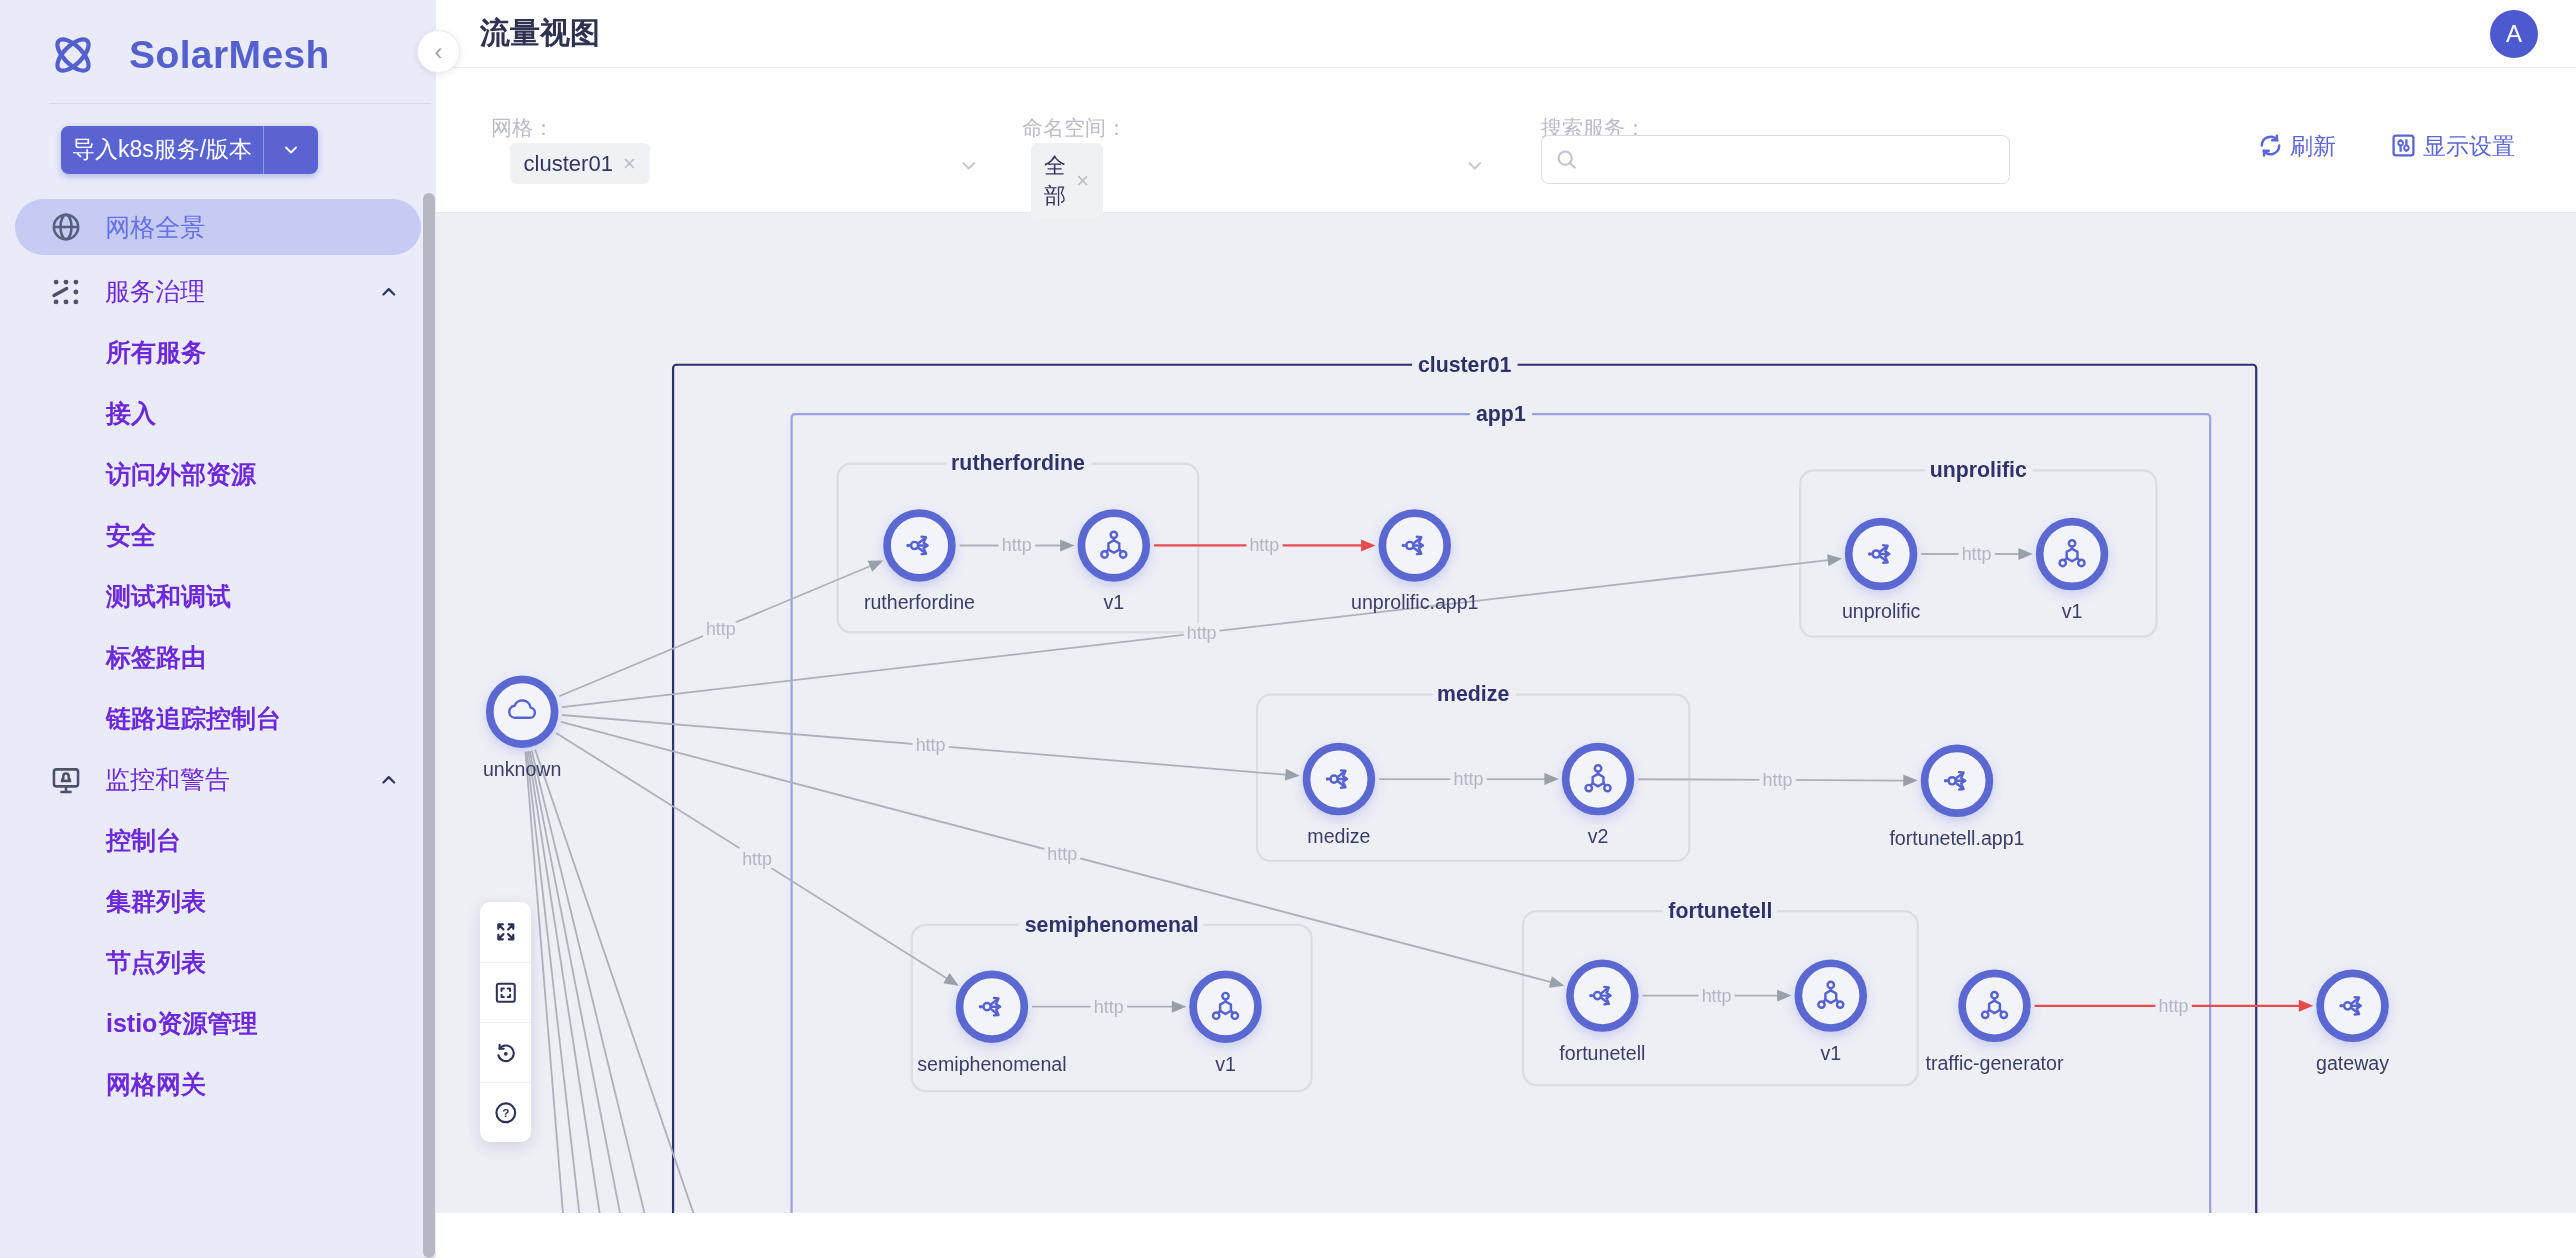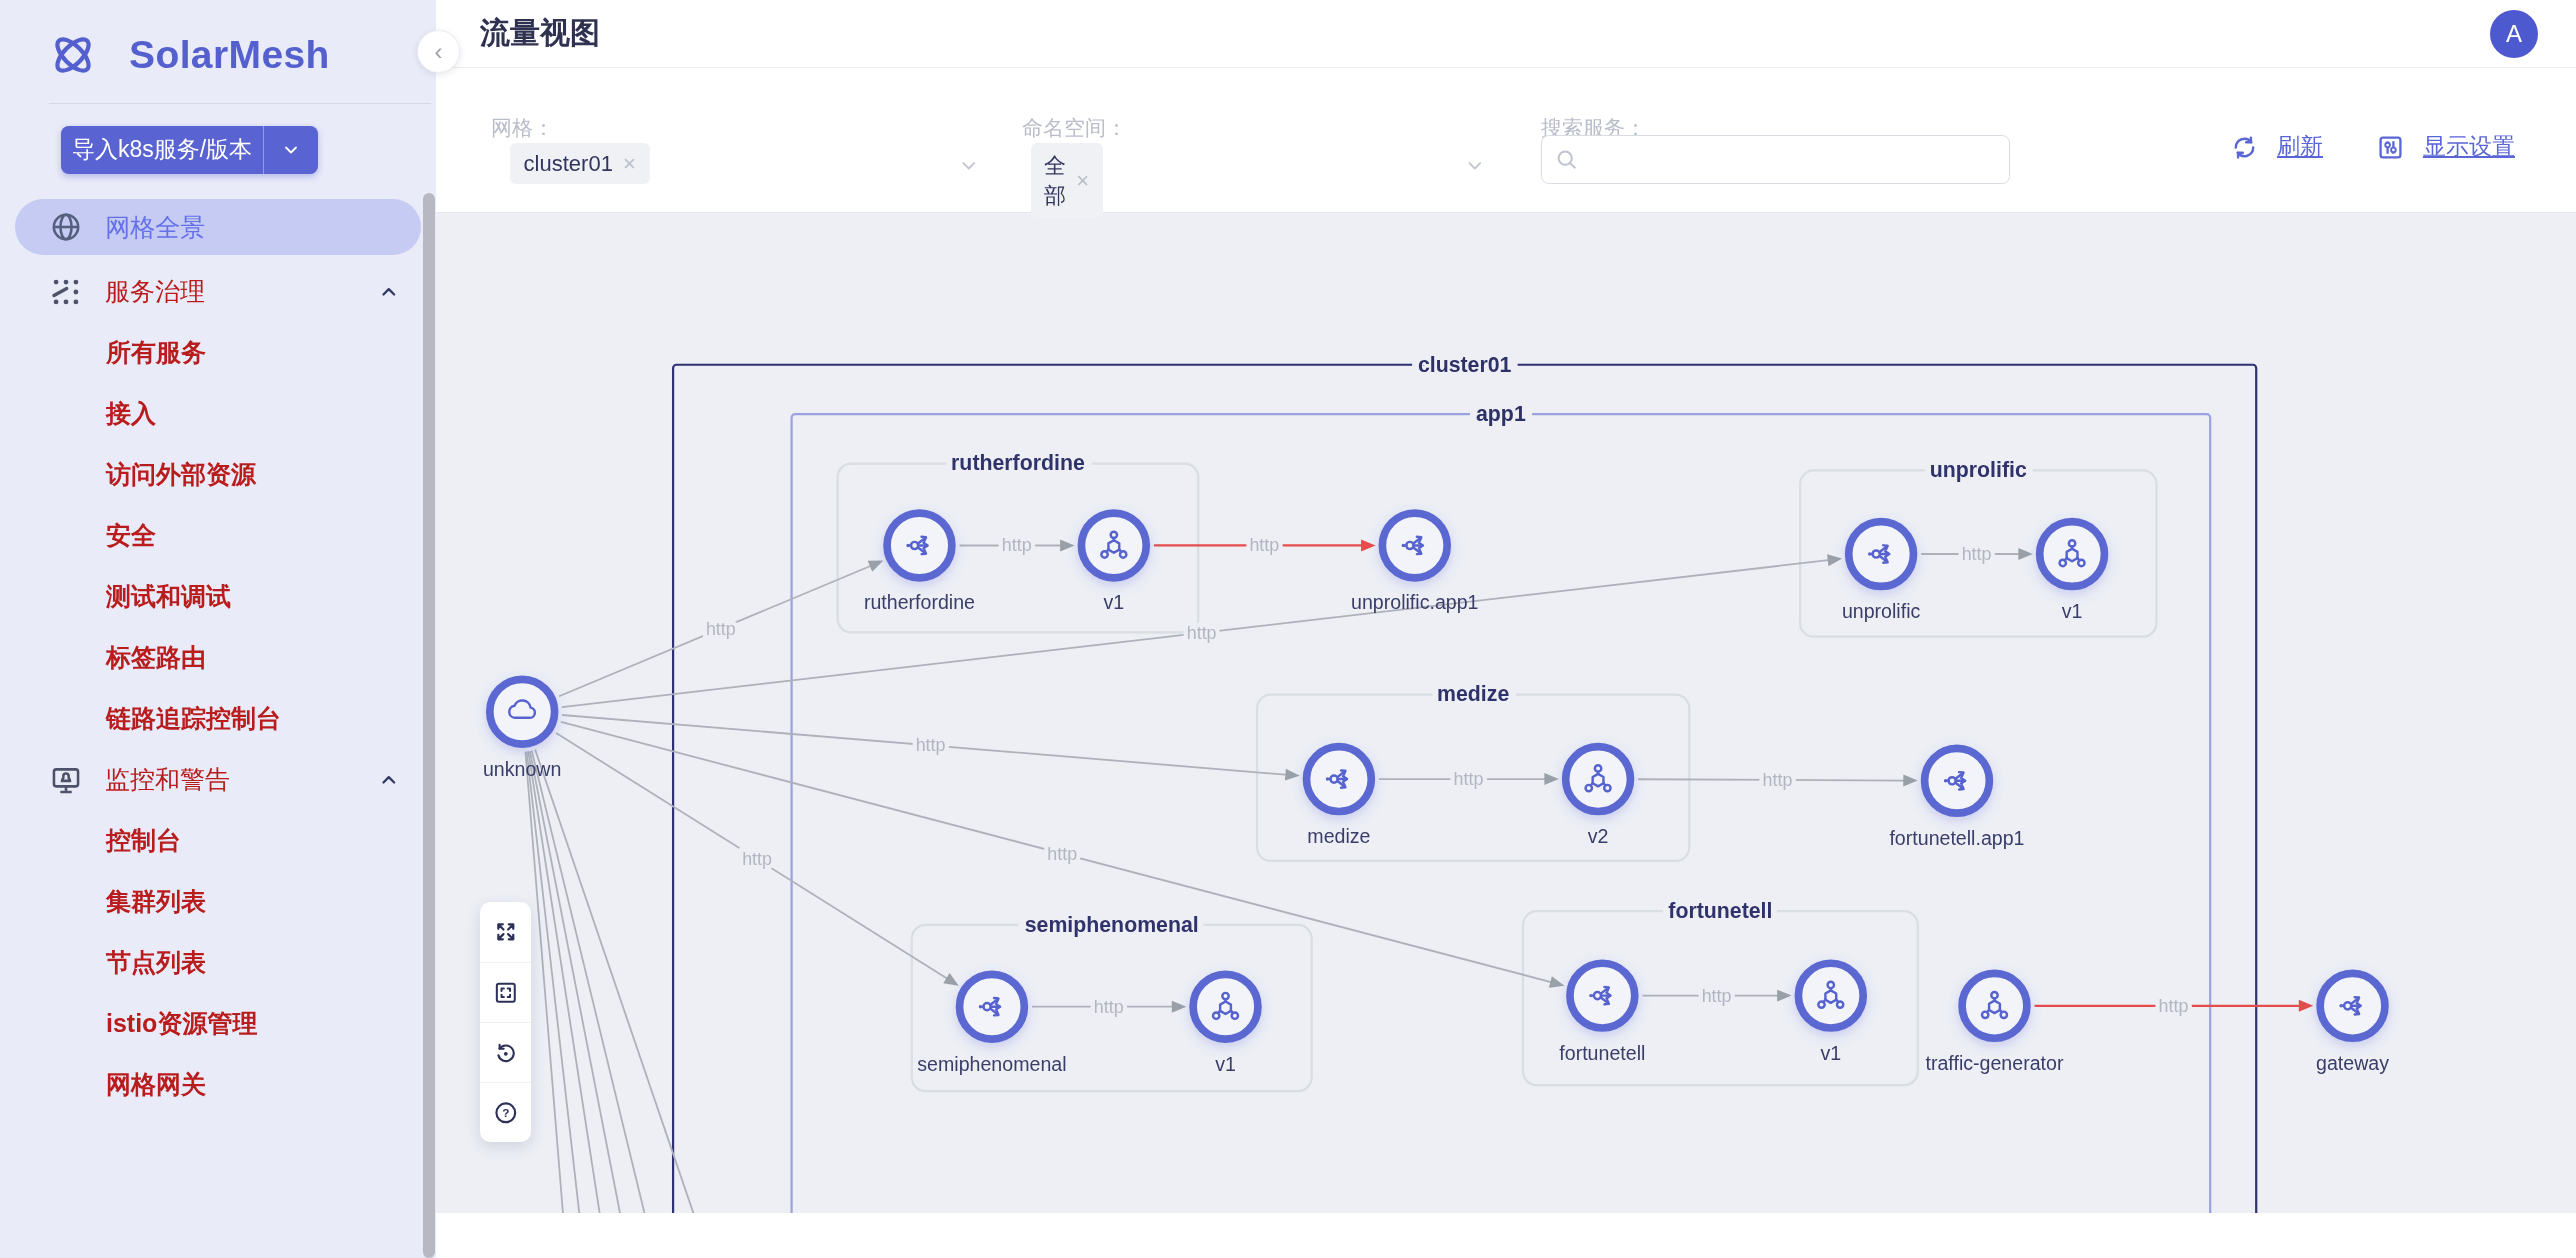--- a/index.html
+++ b/index.html
@@ -10,21 +10,21 @@
   .sidebar { position:absolute; left:0; top:0; width:436px; height:1258px; background:#e9ebf8; z-index:5; }
   .logo-row { display:flex; align-items:center; gap:32px; padding:31px 0 24px 49px; }
   .logo-row svg { width:48px; height:48px; }
   .logo-name { font-size:39px; font-weight:700; color:#5560cf; letter-spacing:0.4px; }
   .logo-divider { height:0.9px; background:#d7dae9; margin:0 5.1px 0 49px; }
   .import-btn { display:flex; align-items:stretch; margin:22px 0 6.8px 61px; width:257px; height:48px;
     background:#5964d2; border-radius:7.7px; color:#fff; cursor:pointer; box-shadow:0 2.6px 6.8px rgba(89,100,210,.35); }
   .import-btn .main { flex:1; display:flex; align-items:center; justify-content:center; font-size:23px; }
   .import-btn .split { width:55px; display:flex; align-items:center; justify-content:center; border-left:0.9px solid rgba(255,255,255,.35); }
   .menu { margin-top:25.6px; }
-  .menu-row { display:flex; align-items:center; height:61px; padding:12px 34px 0 49px; font-size:25px; color:#b91c1c; cursor:pointer; position:relative; }
+  .menu-row { display:flex; align-items:center; height:61px; padding:12px 34px 0 49px; font-size:25px; color:#6d28d9; cursor:pointer; position:relative; }
   .menu-row .mi { width:34px; height:34px; margin-right:22px; flex:none; color:#4d5268; }
   .menu-row .chev { margin-left:auto; width:25.6px; height:25.6px; color:#333a63; }
   .menu-row.active { background:#c5cbf2; border-radius:31px; margin:0 15.3px; padding:0 19px 0 34px; height:56px; color:#6470e8; }
   .menu-row.active .mi { color:#55607e; }
   .menu-row.sub { padding-left:106px;font-weight:bold; }
   .sidebar-scrollbar { position:absolute; right:0.9px; top:193px; bottom:0; width:12px; border-radius:6.8px; background:#b7b8c2; }
 
   
   .collapse-btn { position:absolute; left:417px; top:30px; width:43px; height:43px; border-radius:50%;
     background:#fff; border:0.9px solid #ececf3; box-shadow:0 1.7px 6.8px rgba(60,60,100,.12);
@@ -43,21 +43,21 @@
   .flabel { position:absolute; top:27px; font-size:21px; color:#b9bdc9; white-space:nowrap; }
   .fctrl { position:absolute; top:56px; display:flex; align-items:center; }
   .tag { display:inline-flex; align-items:center; gap:10.2px; background:#f0f1f5; border-radius:6px; padding:7.7px 13.6px;
     font-size:22px; color:#32355e; cursor:pointer; }
   .tag .x { color:#b9bdc9; font-size:22px; cursor:pointer; }
   .sel-chev { position:absolute; top:66px; color:#c3c6cf; }
   .search-box { position:absolute; top:48px; width:469px; height:49px; border:1.7px solid #dadce3; border-radius:7.7px; background:#fff;
     display:flex; align-items:center; padding-left:12px; }
   .search-box input { border:none; outline:none; flex:1; font-size:22px; color:#32355e; background:transparent; margin-left:8.5px; height:100%; }
   .actions { position:absolute; right:61px; top:44px; display:flex; gap:53px; align-items:center; }
-  .action { display:flex; align-items:flex-end; gap:18px; color:#5a66d6; font-size:23px; cursor:pointer; white-space:nowrap;text-decoration:underline; }
+  .action { display:flex; align-items:flex-start; gap:5px; color:#5a66d6; font-size:23px; cursor:pointer; white-space:nowrap; }
   .action svg { width:29px; height:29px; }
 
   
   .canvas { position:absolute; left:436px; top:213px; right:0; height:1000px; background:#edeff5; overflow:hidden; z-index:1; }
   .canvas svg.graph { position:absolute; left:0; top:0; }
   .bottom-band { position:absolute; left:436px; top:1213px; right:0; height:45px; background:#fff; z-index:3; }
 
   
   .gtoolbar { position:absolute; left:480px; top:902px; width:51px; background:#fff; border-radius:10.2px;
     box-shadow:0 5.1px 15.3px rgba(45,48,90,.14); z-index:6; overflow:hidden; }

